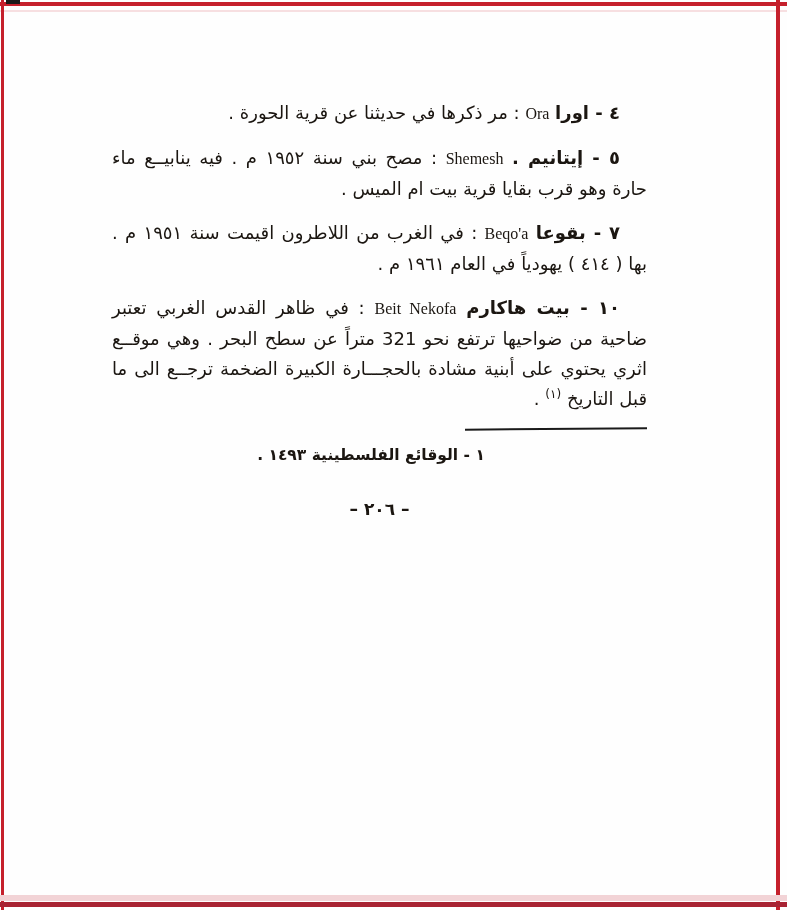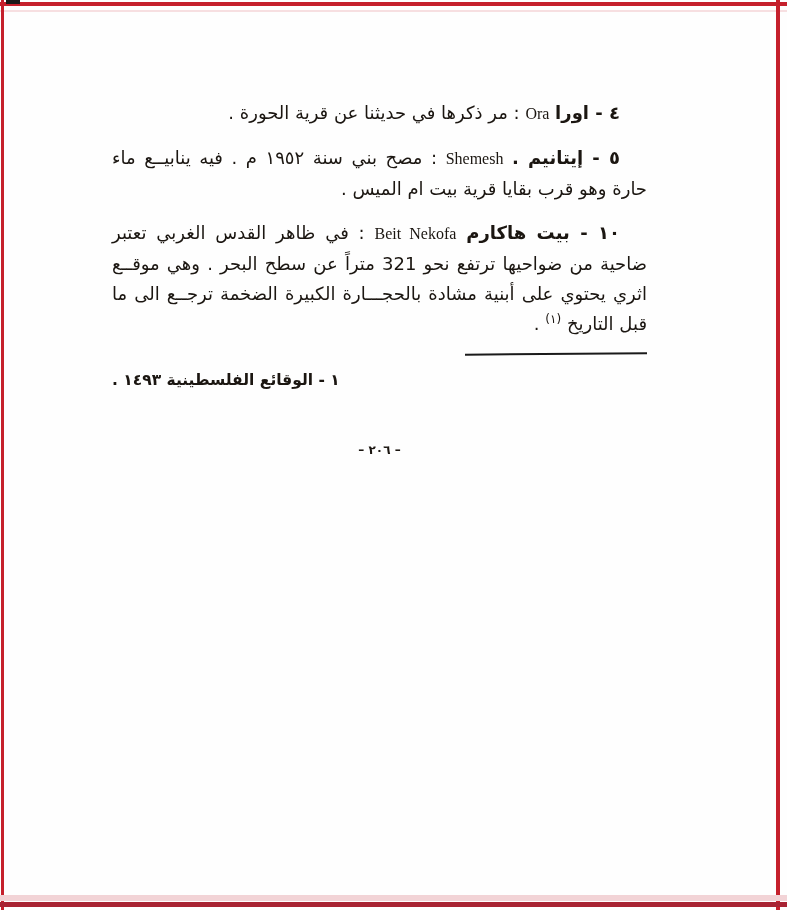--- a/index.html
+++ b/index.html
@@ -29,24 +29,24 @@
   .name-lat{font-family:"Liberation Serif","DejaVu Serif",serif;font-size:16px;}
   .fn-ref{font-size:12px;vertical-align:super;line-height:0;}
 
   .footnote-rule{
     width:182px;height:2px;background:#1a1a1a;
     margin:4px 0 0 auto; 
     transform:rotate(-0.4deg);
   }
   .footnote{
     margin-top:12px;padding-left:0;padding-right:17px;
-    font-size:15.5px;line-height:26px;font-weight:bold;text-align:left;
+    font-size:15.5px;line-height:26px;font-weight:bold;text-align:center;
   }
   .page-number{
-    margin-top:42px;text-align:center;font-size:12px;font-weight:bold;
+    margin-top:26px;text-align:center;font-size:17px;font-weight:bold;
     letter-spacing:1px;
   }
 </style>
 </head>
 <body>
 
 <div class="edge edge-top"></div>
 <div class="edge edge-top-faint"></div>
 <div class="edge edge-left"></div>
 <div class="edge edge-right"></div>
@@ -54,20 +54,21 @@
 <div class="edge edge-bottom"></div>
 <div class="edge corner-smudge"></div>
 
 <div class="page-content">
 
   <p class="entry"><span class="entry-prefix">٤ - </span><span class="name-ar">اورا</span> <span class="name-lat">Ora</span><span> : </span><span>مر ذكرها في حديثنا عن قرية الحورة .</span></p>
 
   <p class="entry"><span class="entry-prefix">٥ - </span><span class="name-ar">إيتانيم .</span> <span class="name-lat">Shemesh</span><span> : </span><span>مصح بني سنة ١٩٥٢ م . فيه ينابيــع ماء حارة وهو قرب بقايا قرية بيت ام الميس .</span></p>
 
 
+  <p class="entry"><span class="entry-prefix">٧ - </span><span class="name-ar">بقوعا</span> <span class="name-lat">Beqo'a</span><span> : </span><span>في الغرب من اللاطرون اقيمت سنة ١٩٥١ م . بها ( ٤١٤ ) يهودياً في العام ١٩٦١ م .</span></p>
 
 
 
   <p class="entry"><span class="entry-prefix">١٠ - </span><span class="name-ar">بيت هاكارم</span> <span class="name-lat">Beit Nekofa</span><span> : </span><span>في ظاهر القدس الغربي تعتبر ضاحية من ضواحيها ترتفع نحو 321 متراً عن سطح البحر . وهي موقــع اثري يحتوي على أبنية مشادة بالحجـــارة الكبيرة الضخمة ترجــع الى ما قبل التاريخ</span> <span class="fn-ref">(١)</span><span> .</span></p>
 
 
   <div class="footnote-rule"></div>
 
   <p class="footnote">١ - الوقائع الفلسطينية ١٤٩٣ .</p>
 

